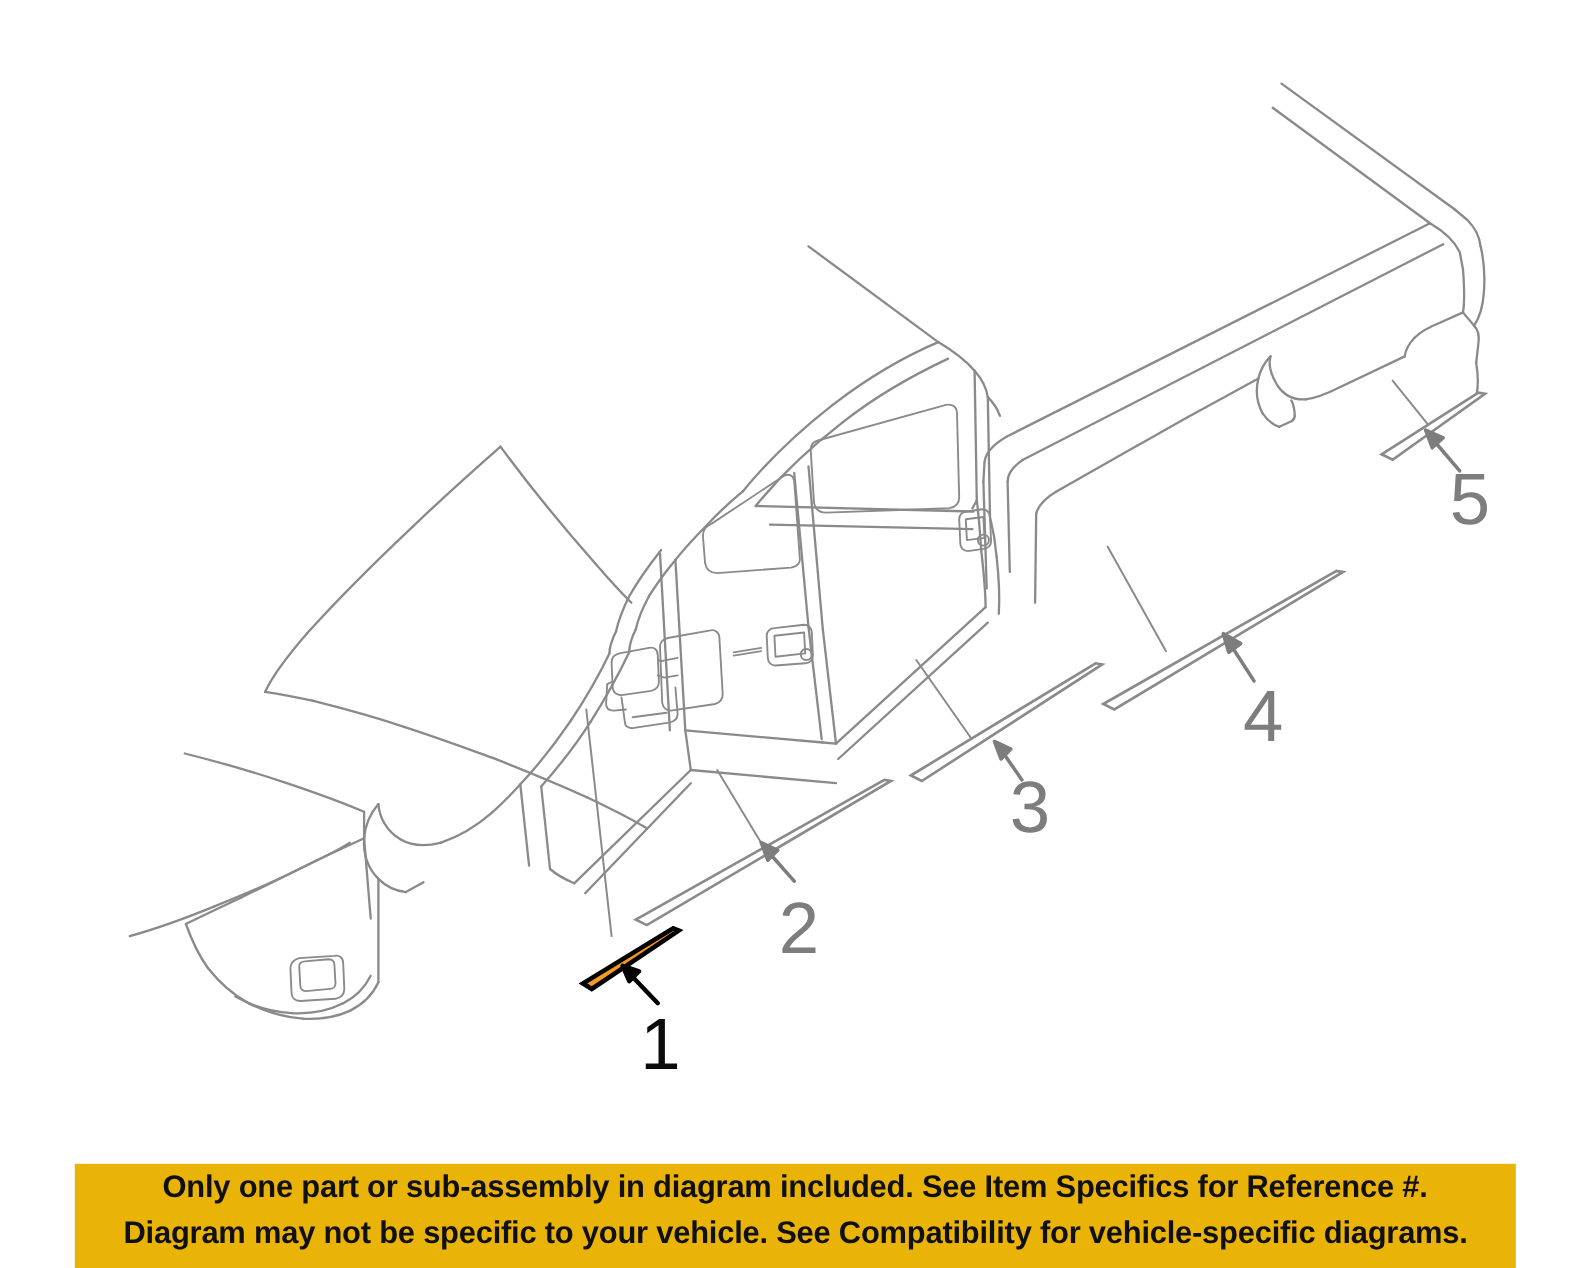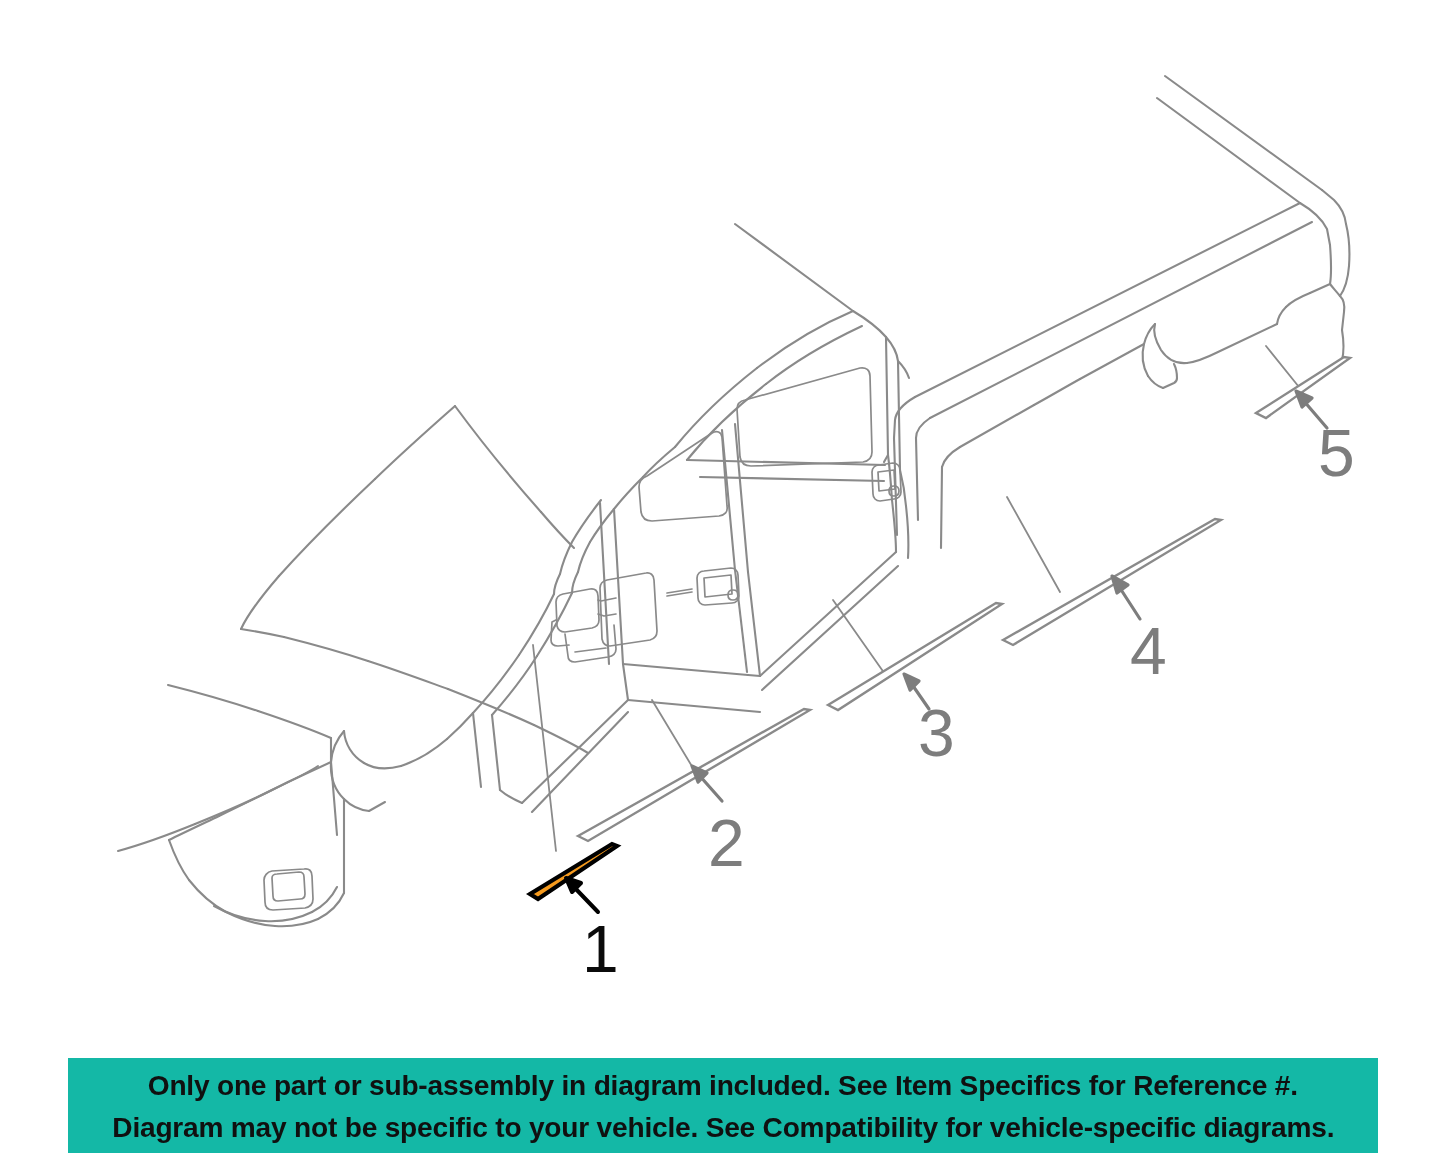--- a/index.html
+++ b/index.html
@@ -29,26 +29,25 @@
     height: 1153px;
     display: block;
   }
   
   #disclaimer-banner {
     position: absolute;
     left: 68px;
     top: 1058px;
     width: 1310px;
     height: 95px;
-    background: #14b8a6;
+    background: #eab308;
     box-sizing: border-box;
     display: flex;
     flex-direction: column;
     align-items: center;
-    justify-content: center;
     text-align: center;
     overflow: hidden;
   }
   #disclaimer-banner .banner-line {
     color: #101010;
     font-family: "Liberation Sans", sans-serif;
     font-weight: bold;
     font-size: 28.5px;
     line-height: 42px;
     letter-spacing: -0.2px;

